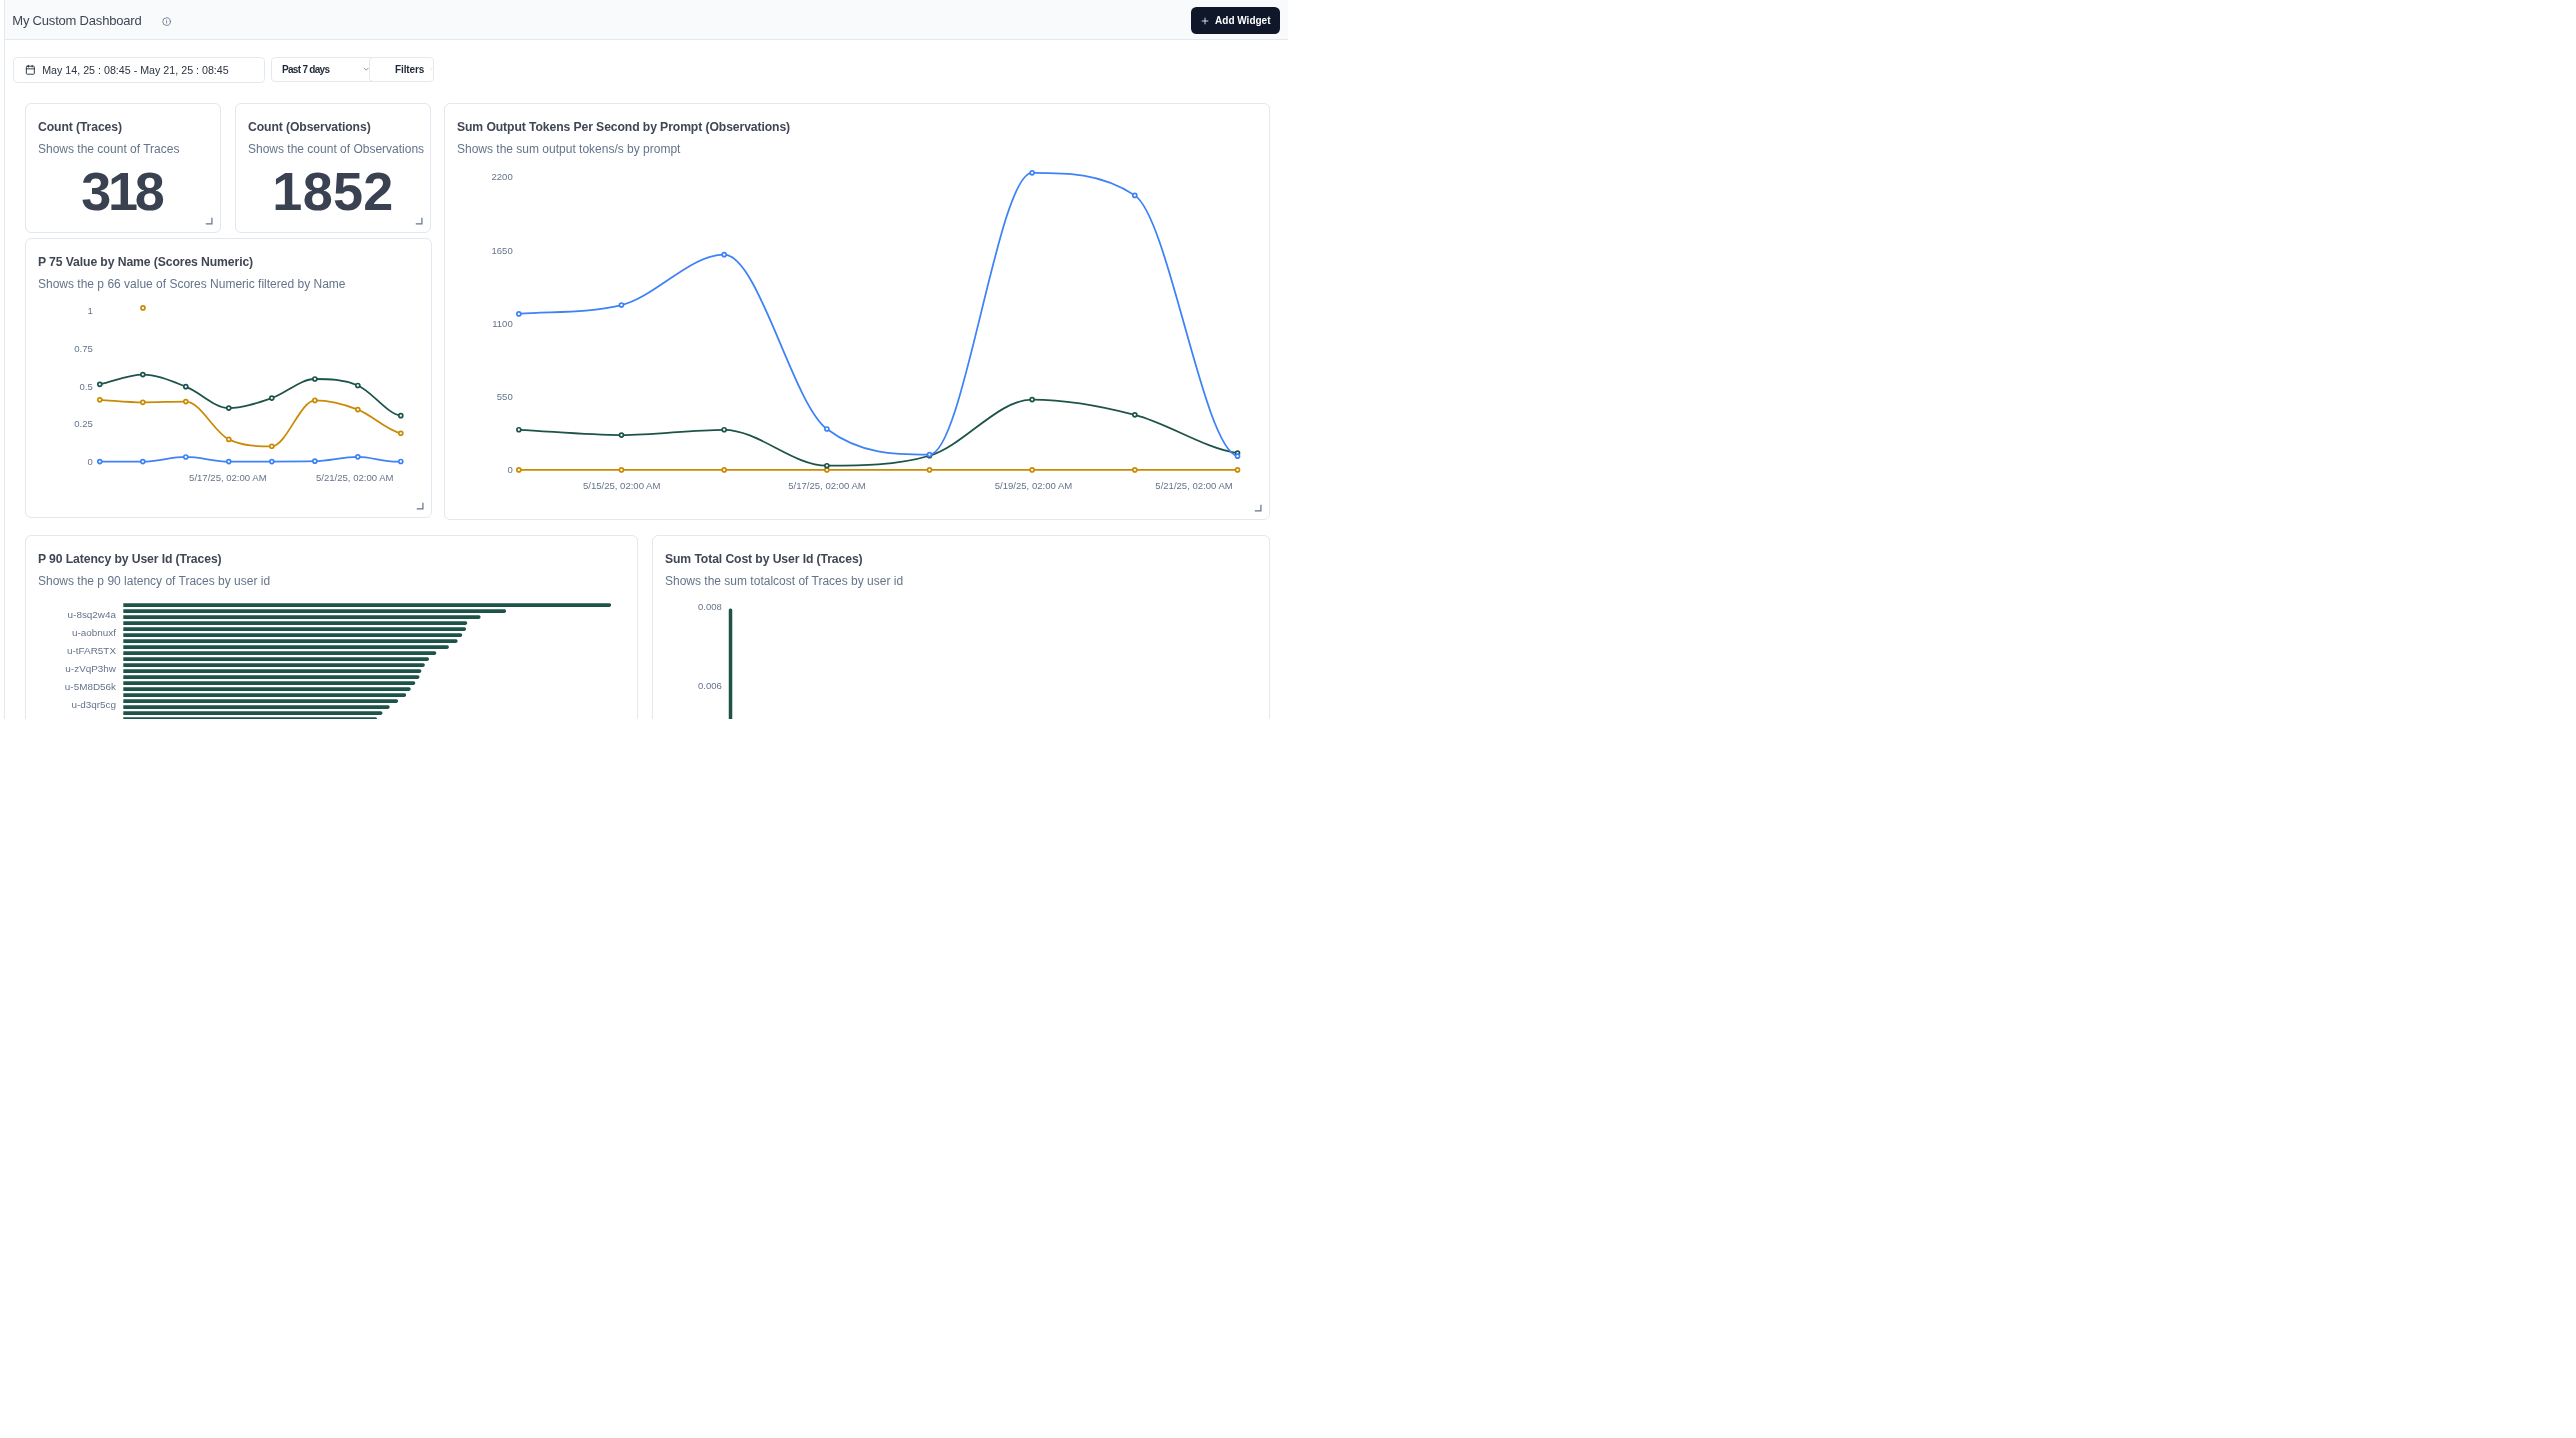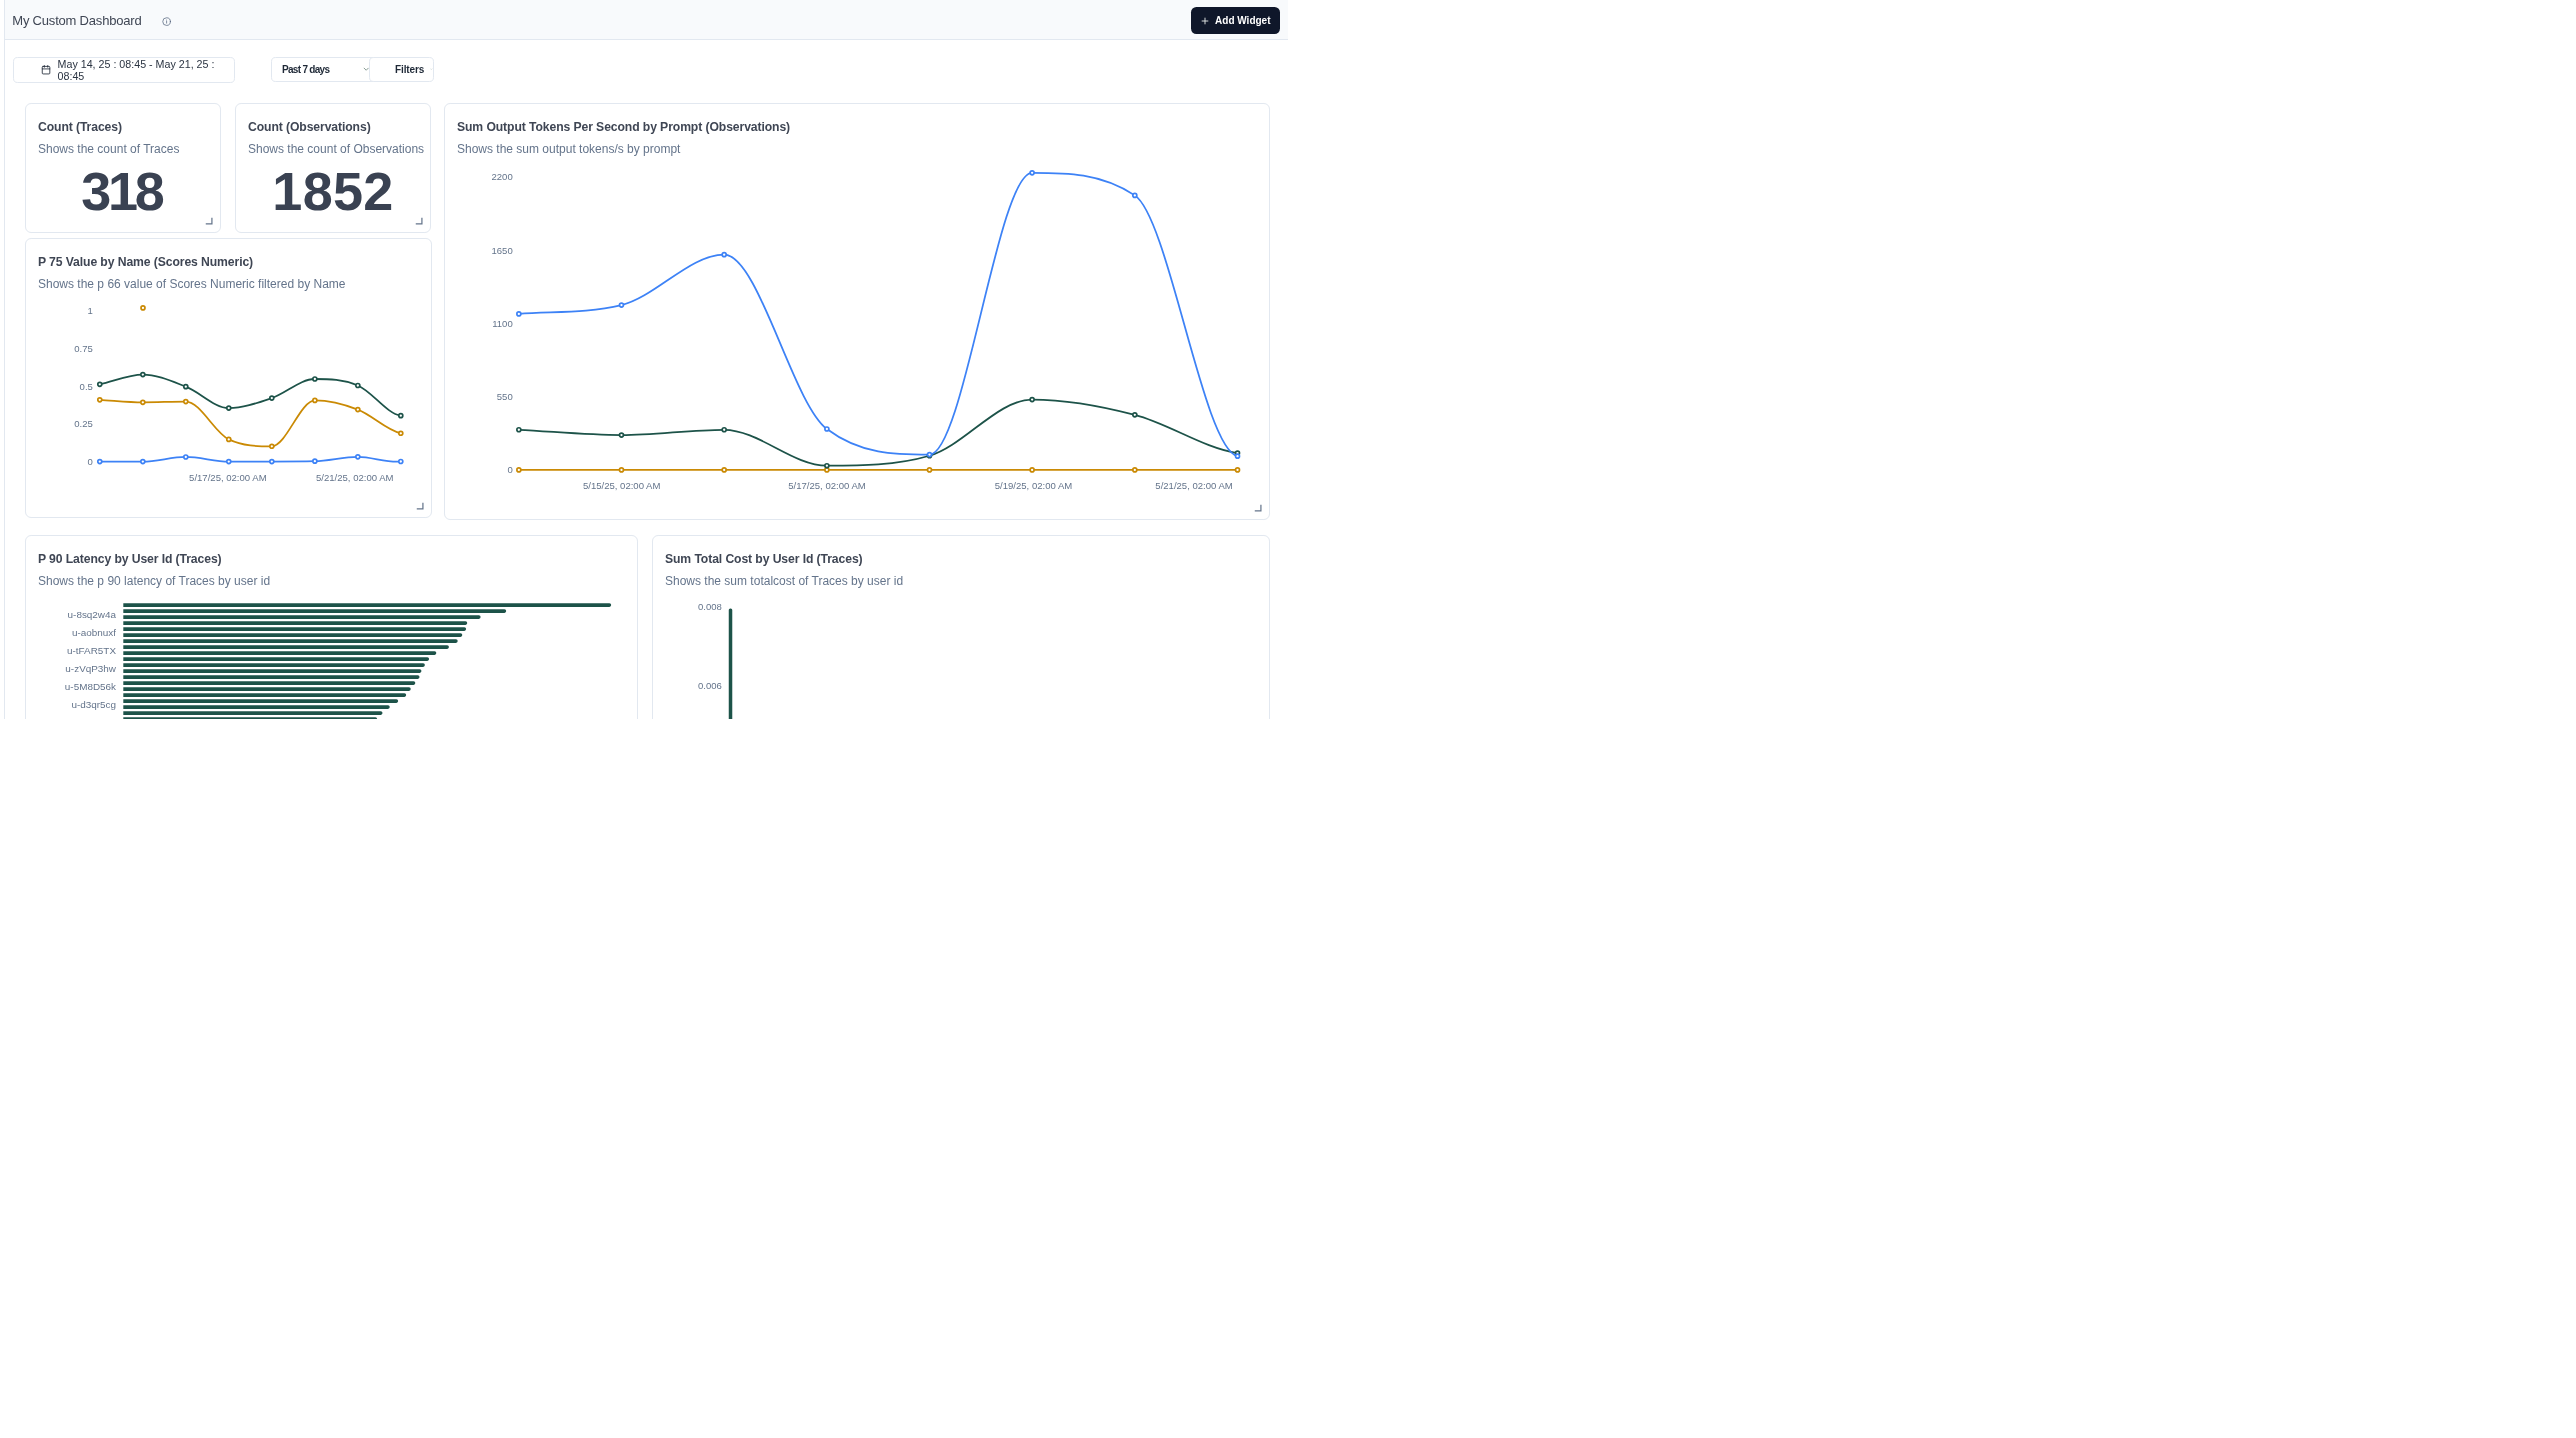--- a/index.html
+++ b/index.html
@@ -4,21 +4,21 @@
 html,body { width:1288px; height:719px; overflow:hidden; background:#fff;
   font-family:"Liberation Sans", sans-serif; -webkit-font-smoothing:antialiased; }
 .page { position:relative; width:1288px; height:719px; }
 .vline { position:absolute; left:3.8px; top:0; width:0.8px; height:719px; background:#e2e8f0; }
 .hdr { position:absolute; left:4.6px; top:0; width:1283px; height:40px; background:#f8fafc; border-bottom:0.8px solid #e2e8f0; }
 .hdr h1 { position:absolute; left:7.7px; top:13px; font-size:13px; font-weight:400; color:#3f4654; letter-spacing:-0.2px; }
 .hdr .inf { position:absolute; left:157px; top:15px; }
 .addw { position:absolute; right:8px; top:7.3px; width:89px; height:27px; background:#0f172a; border-radius:5.4px;
   display:flex; align-items:center; justify-content:center; gap:5.4px; color:#fff; font-size:10px; font-weight:600; }
 .ctl { position:absolute; border:0.8px solid #e2e8f0; border-radius:4.6px; background:#fff; display:flex; align-items:center; color:#2b3442; font-size:10.7px; }
-.date { left:12.6px; top:57px; width:222px; height:26px; padding-left:27px; gap:6.9px; }
+.date { left:12.6px; top:57px; width:252px; height:26px; padding-left:11px; gap:6.9px; }
 .past { left:271px; top:57px; width:110px; height:25px; padding:0 10px; justify-content:space-between; font-weight:700; font-size:10px; letter-spacing:-0.7px; color:#1f2937; }
 .filt { left:369px; top:57px; width:65px; height:25px; padding-left:25px; gap:6.1px; font-weight:700; font-size:10px; letter-spacing:-0.1px; color:#1f2937; }
 .card { position:absolute; background:#fff; border:0.8px solid #e2e8f0; border-radius:6.1px; }
 .ct { position:absolute; left:12px; top:16.5px; font-size:12.2px; font-weight:700; color:#3f4654; letter-spacing:-0.1px; line-height:1; white-space:nowrap; }
 .cs { position:absolute; left:12px; top:39px; font-size:12px; color:#64748b; line-height:1; white-space:nowrap; }
 .big { position:absolute; left:0; width:100%; top:60px; text-align:center; font-size:54px; font-weight:700; color:#3a4252; line-height:1; }
 .n1 { margin:0 -3.4px; }
 .b2 { letter-spacing:0.3px; }
 .ax { font-size:12.5px; fill:#64748b; font-family:"Liberation Sans",sans-serif; }
 .ax2 { font-size:13px; fill:#64748b; font-family:"Liberation Sans",sans-serif; }

